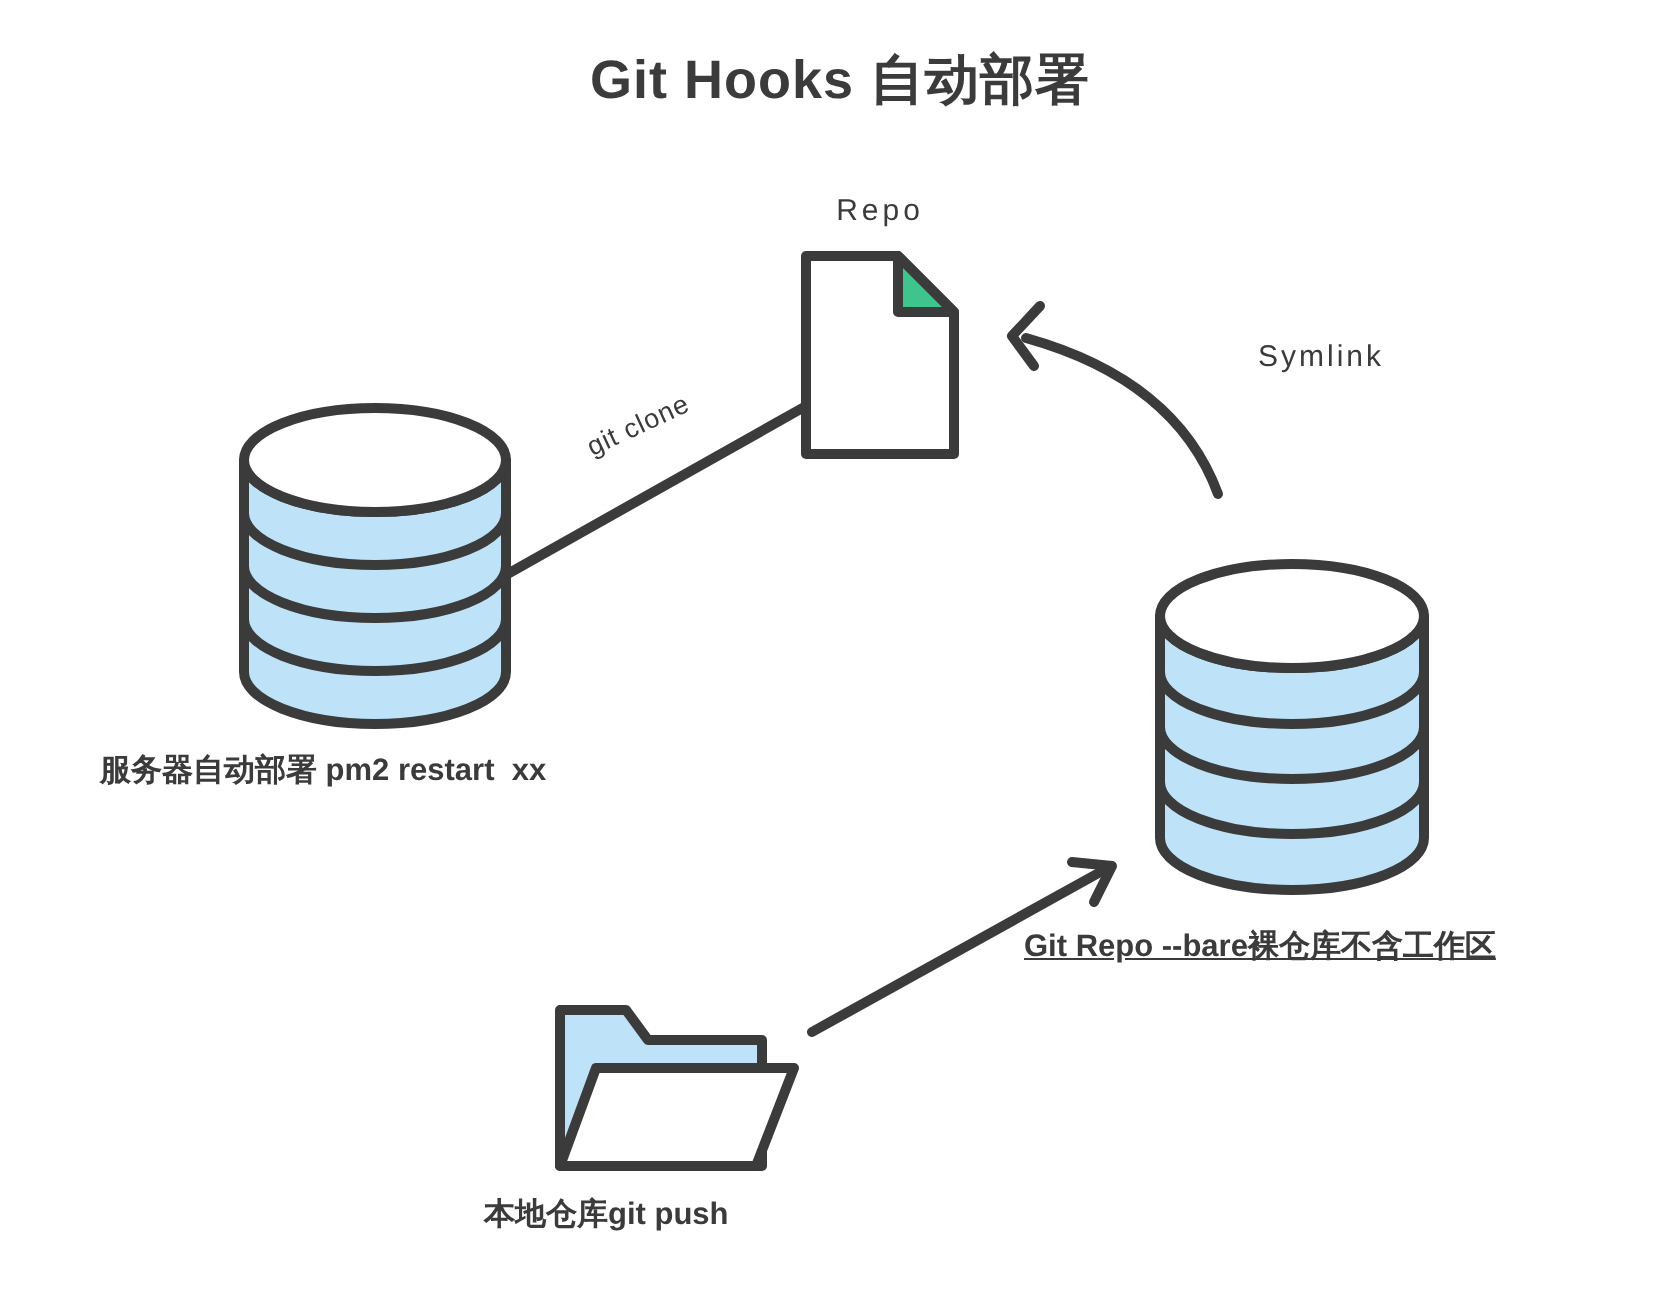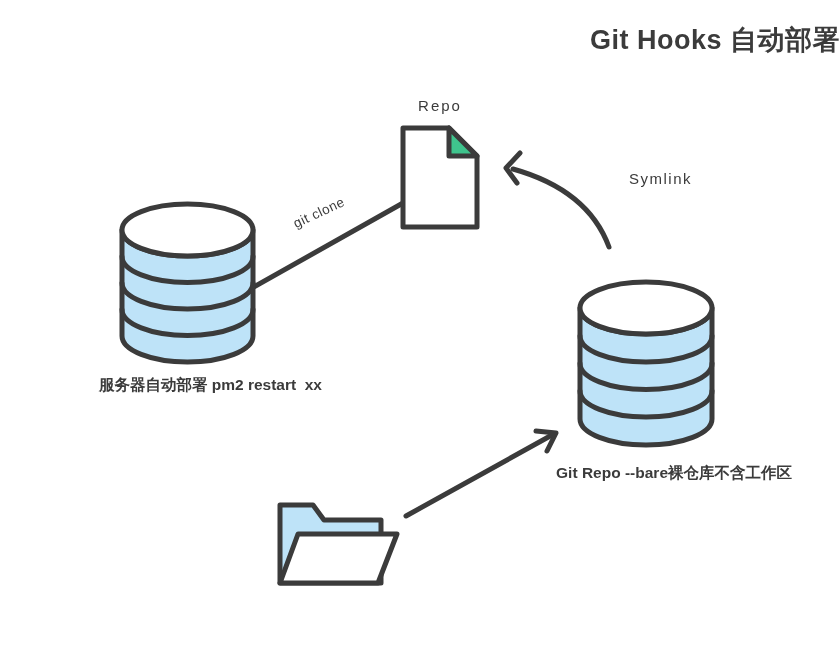--- a/index.html
+++ b/index.html
@@ -24,21 +24,21 @@
     stroke-linejoin: round;
   }
   .fill-blue  { fill: var(--node-blue, #bee3f8); }
   .fill-white { fill: #ffffff; }
   .fill-green { fill: var(--fold-green, #3fc48d); }
 
   
   .txt { position: absolute; color: var(--ink, #3b3b3b); }
   .title {
     left: 0; right: 0; top: 22px;
-    text-align: right;
+    text-align: center;
     font-size: 27px;
     font-weight: 600;
     letter-spacing: 0.5px;
   }
   .hook-label {
     left: 390px; top: 97px; width: 100px;
     text-align: center;
     font-size: 15px;
     font-weight: 500;
     letter-spacing: 2px;
@@ -54,25 +54,25 @@
     text-align: center;
     font-size: 13.5px;
     font-weight: 500;
     letter-spacing: 0.5px;
     transform: rotate(-25deg);
     transform-origin: 50% 50%;
   }
   .node-label {
     font-size: 15.5px;
     font-weight: 600;
-    text-align: right;
+    text-align: left;
     white-space: pre;
   }
   .server-label { left: 50px;  top: 375px; width: 272px; }
-  .repo-label   { left: 512px; top: 463px; width: 280px; }
+  .repo-label   { left: 512px; top: 463px; width: 280px; text-decoration: underline; }
   .local-label  { left: 242px; top: 597px; width: 200px; }
 </style>
 </head>
 <body>
 
 <div class="stage">
 
   <svg width="840" height="645" viewBox="0 0 840 645">
 
     <g>
@@ -121,14 +121,15 @@
   <div class="txt hook-label">Repo</div>
 
   <div class="txt gitclone-label">git clone</div>
 
   <div class="txt symlink-label">Symlink</div>
 
   <div class="txt node-label server-label">服务器自动部署 pm2 restart  xx</div>
 
   <div class="txt node-label repo-label">Git Repo --bare裸仓库不含工作区</div>
 
+  <div class="txt node-label local-label">本地仓库git push</div>
 
 </div>
 
 </body></html>

